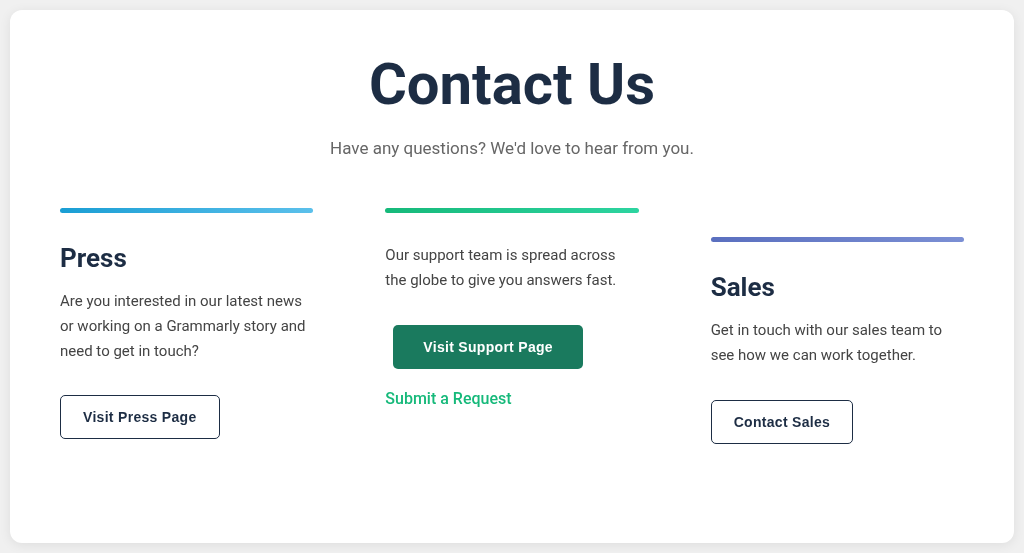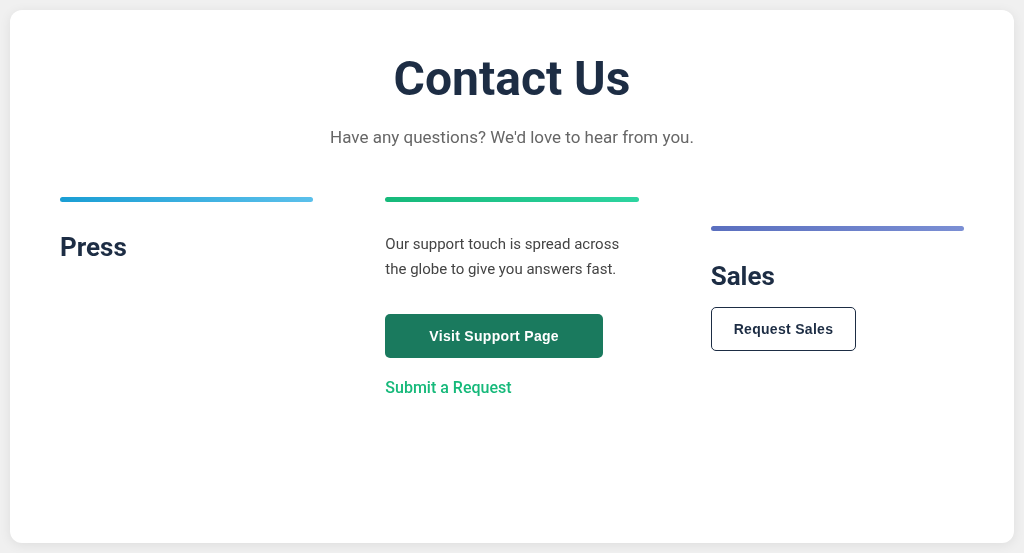--- a/index.html
+++ b/index.html
@@ -25,21 +25,21 @@
       padding: 40px 50px 50px;
       box-shadow: 0 2px 12px rgba(0,0,0,0.08);
     }
 
     .header-section {
       text-align: center;
       margin-bottom: 50px;
     }
 
     .page-title {
-      font-size: 48px;
+      font-size: 58px;
       font-weight: 700;
       color: #1d2d44;
       margin-bottom: 20px;
     }
 
     .subtitle {
       font-size: 17px;
       color: #666;
       font-weight: 400;
     }
@@ -106,30 +106,31 @@
       color: #1d2d44;
       font-size: 14px;
       font-weight: 600;
       cursor: pointer;
       letter-spacing: 0.3px;
       transition: background 0.2s;
     }
 
     .btn-filled {
       display: inline-block;
-      padding: 14px 44px;
+      padding: 14px 30px;
       border: none;
       border-radius: 5px;
       background: #1a7a5e;
       color: #ffffff;
       font-size: 14px;
       font-weight: 700;
       cursor: pointer;
       letter-spacing: 0.3px;
       transition: background 0.2s;
+      margin-left: 8px;
     }
 
     .link-text {
       display: block;
       margin-top: 20px;
       font-size: 16px;
       color: #16b97a;
       font-weight: 500;
       cursor: pointer;
       text-decoration: none;
@@ -141,28 +142,31 @@
 <div class="card">
   <div class="header-section">
     <h1 class="page-title">Contact Us</h1>
     <p class="subtitle">Have any questions? We'd love to hear from you.</p>
   </div>
 
   <div class="columns" id="columns-container">
   <div class="column">
       <div class="accent-bar accent-bar-blue"></div>
       <h2 class="column-title">Press</h2>
+      <p class="column-desc">Are you interested in our latest news or working on a Grammarly story and need to get in touch?</p>
+      <button class="btn-outline">Visit Press Page</button>
       
     </div>
       <div class="column">
       <div class="accent-bar accent-bar-green"></div>
-      <p class="column-desc">Our support touch is spread across the globe to give you answers fast.</p>
+      <p class="column-desc">Our support team is spread across the globe to give you answers fast.</p>
       <button class="btn-filled">Visit Support Page</button>
       <a class="link-text">Submit a Request</a>
     </div>
       <div class="column">
       <div class="accent-bar accent-bar-indigo"></div>
       <h2 class="column-title">Sales</h2>
-      <button class="btn-outline">Request Sales</button>
+      <p class="column-desc">Get in touch with our sales team to see how we can work together.</p>
+      <button class="btn-outline">Contact Sales</button>
       
     </div>
     </div>
 </div>
 
 </body></html>

